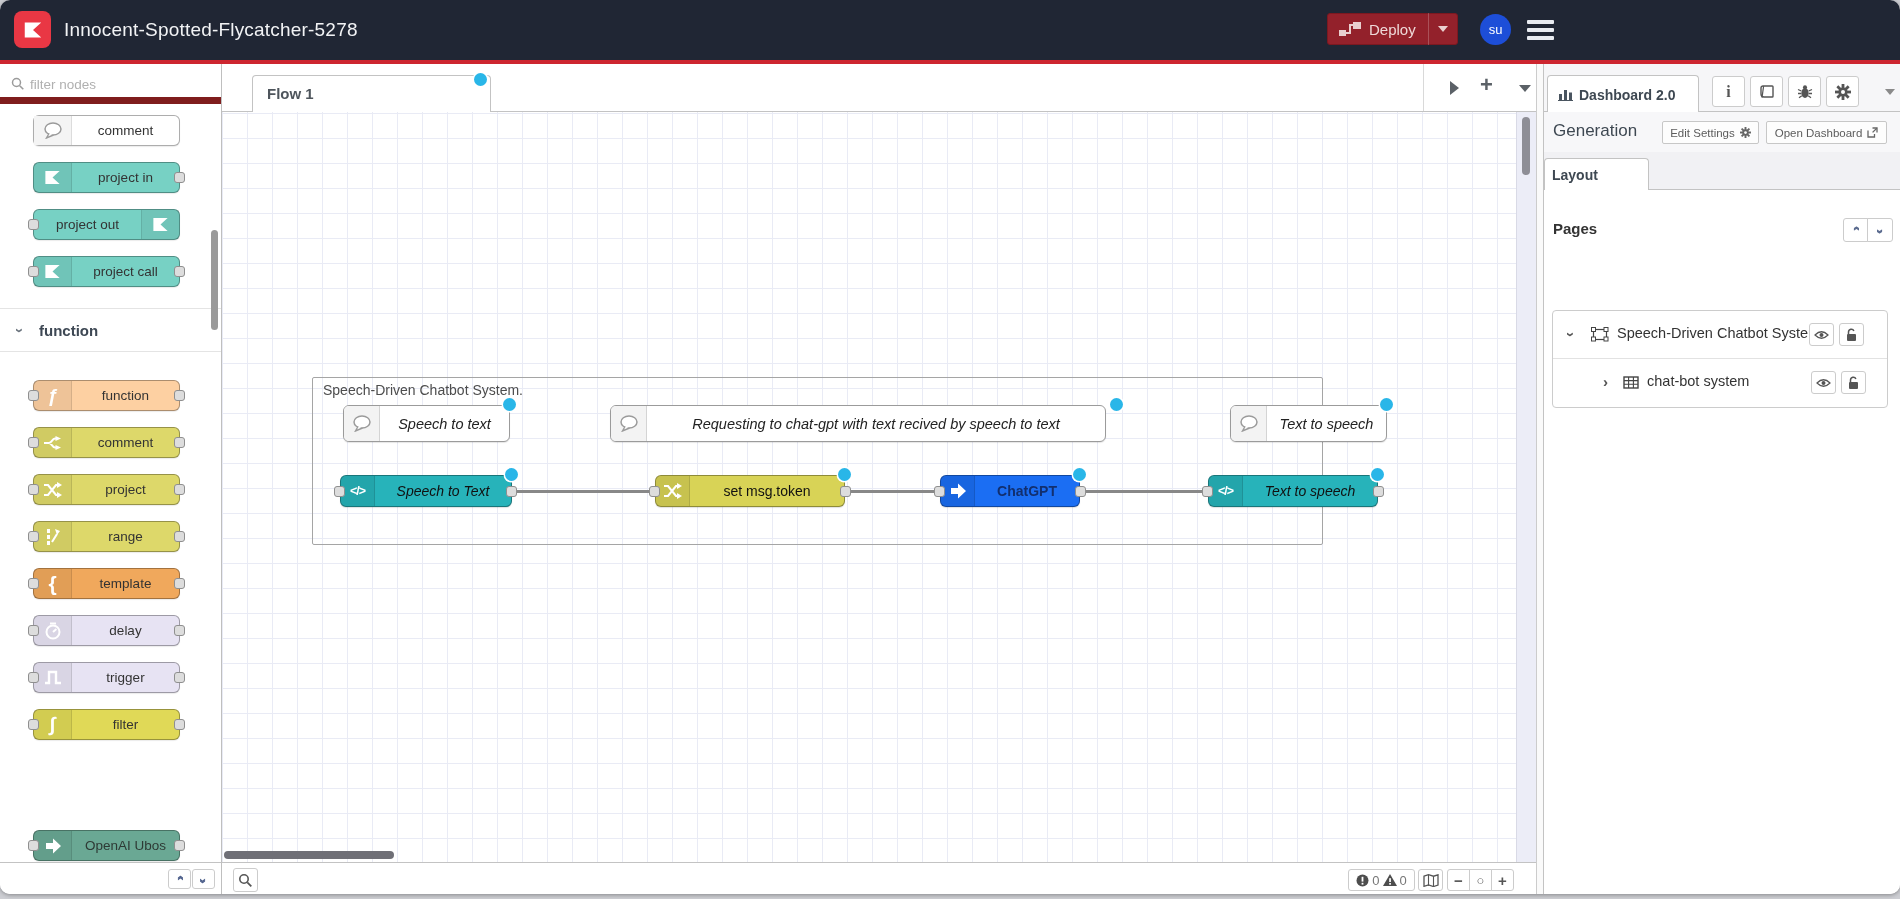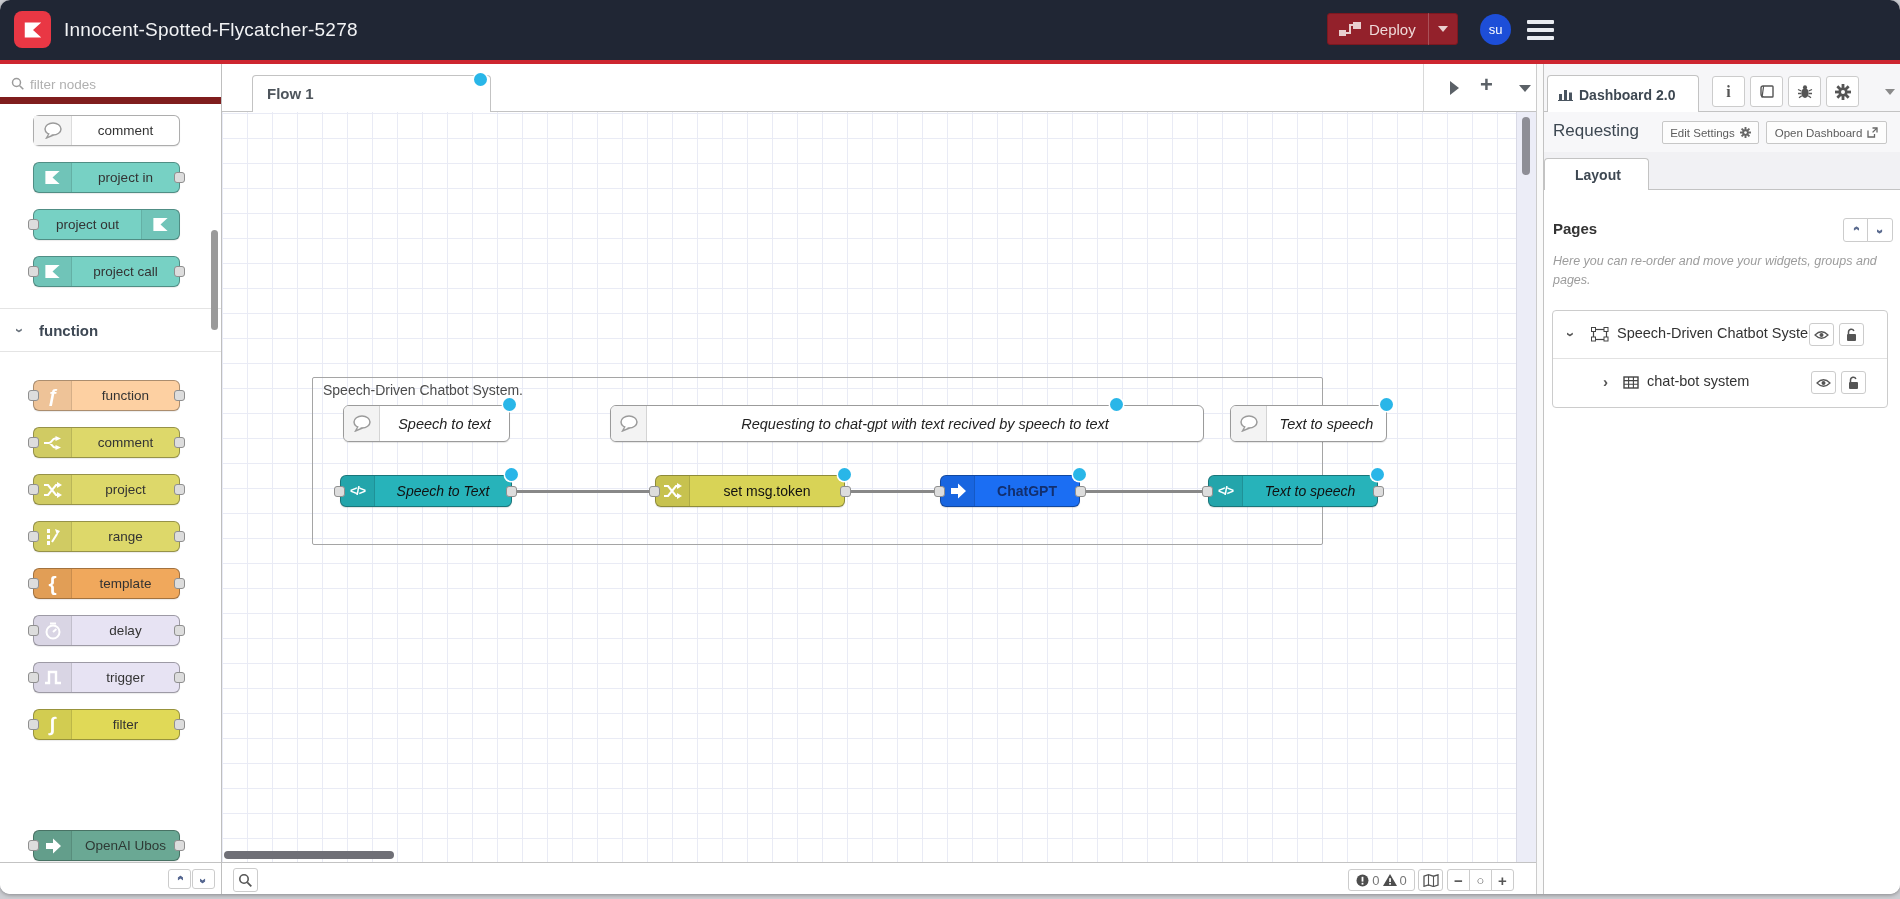--- a/index.html
+++ b/index.html
@@ -79,21 +79,21 @@
 
 .gutter{position:absolute;left:1536px;top:64px;width:8px;height:830px;background:#fafafa;border-left:1px solid #cccccc;border-right:1px solid #c3c3c3;cursor:col-resize}
 .sidebar{position:absolute;left:1544px;top:64px;width:356px;height:661px;background:#bef264}
 .stabstrip{position:absolute;left:0;top:0;width:356px;height:48px;background:#f6f6f8;border-bottom:1px solid #c3c3c3}
 .stab{position:absolute;left:3px;top:11px;width:152px;height:38px;background:#fff;border:1px solid #c3c3c3;border-bottom:none;border-radius:4px 4px 0 0;display:flex;align-items:center;gap:6px;padding-left:10px;font-size:14px;font-weight:bold;color:#3e4852;cursor:pointer}
 .sbtn{position:absolute;top:12px;width:33px;height:31px}
 .shead{position:absolute;left:0;top:48px;width:356px;height:40px;background:#f7f7f9}
 .shead .htitle{position:absolute;left:9px;top:9px;font-size:17px;color:#3e4852}
 .smallbtn{position:absolute;height:23px;border:1px solid #c7c7c7;border-radius:2px;background:#fdfdfd;color:#5c5c5c;font-size:11.5px;display:flex;align-items:center;justify-content:center;gap:5px;cursor:pointer}
 .stabstrip2{position:absolute;left:0;top:88px;width:356px;height:38px;background:#f1f1f4;border-bottom:1px solid #c3c3c3}
-.ltab{position:absolute;left:0;top:6px;width:105px;height:33px;background:#fff;border:1px solid #c3c3c3;border-bottom:none;border-radius:4px 4px 0 0;display:flex;align-items:center;padding-left:30px;font-size:14px;font-weight:bold;color:#3e4852;cursor:pointer}
+.ltab{position:absolute;left:0;top:6px;width:105px;height:33px;background:#fff;border:1px solid #c3c3c3;border-bottom:none;border-radius:4px 4px 0 0;display:flex;align-items:center;padding-left:7px;font-size:14px;font-weight:bold;color:#3e4852;cursor:pointer}
 .scontent{position:absolute;left:0;top:126px;width:356px;height:704px;background:#fff}
 .pagehead{position:absolute;left:9px;top:30px;font-size:15px;font-weight:bold;color:#333}
 .pairbtn{position:absolute;top:28px;width:26px;height:24px}
 .helptext{position:absolute;left:9px;top:62px;width:336px;font-size:12.5px;font-style:italic;color:#9c9c9c;line-height:19px}
 .tree{position:absolute;left:8px;top:120px;width:336px;height:98px;border:1px solid #ccc;border-radius:4px;background:#fff}
 .trow{position:relative;height:48px}
 .trow.b{border-bottom:1px solid #e2e2e2}
 .tlbl{position:absolute;top:14px;font-size:14.5px;color:#333;white-space:nowrap;overflow:hidden}
 .rowbtn{position:absolute;top:12px;width:25px;height:23px}
 .scaret{position:absolute;top:25px;width:0;height:0;border-left:5px solid transparent;border-right:5px solid transparent;border-top:6px solid #8a8a8a;cursor:pointer}
@@ -326,21 +326,21 @@
 
     <div class="cnode" style="left:121px;width:167px">
       <div class="cicon">
         <svg width="20" height="17" viewBox="0 0 20 17">
               <ellipse cx="10" cy="7" rx="8" ry="6" fill="#fff" stroke="#9b9b9b" stroke-width="1.5"></ellipse>
               <path d="M6 11.5l-2.5 4.5 7-3" fill="#fff" stroke="#9b9b9b" stroke-width="1.4"></path>
             </svg>
       </div>
       <div class="clabel">Speech to text</div>
     </div>
-    <div class="cnode" style="left:388px;width:594px">
+    <div class="cnode" style="left:388px;width:496px">
       <div class="cicon">
         <svg width="20" height="17" viewBox="0 0 20 17">
               <ellipse cx="10" cy="7" rx="8" ry="6" fill="#fff" stroke="#9b9b9b" stroke-width="1.5"></ellipse>
               <path d="M6 11.5l-2.5 4.5 7-3" fill="#fff" stroke="#9b9b9b" stroke-width="1.4"></path>
             </svg>
       </div>
       <div class="clabel">Requesting to chat-gpt with text recived by speech to text</div>
     </div>
     <div class="cnode" style="left:1008px;width:157px">
       <div class="cicon">
@@ -497,21 +497,21 @@
                 <rect x="6.6" y="0" width="2.8" height="16" transform="rotate(-45 8 8)"></rect>
                 <circle cx="8" cy="8" r="4.6"></circle>
               </g>
               <circle cx="8" cy="8" r="2" fill="#fff"></circle>
             </svg>
       </div>
       <span class="scaret" style="left:341px"></span>
     </div>
 
     <div class="shead">
-      <span class="htitle">Requesting</span>
+      <span class="htitle">Generation</span>
       <div class="smallbtn" style="left:118px;top:9px;width:97px">
         <span>Edit Settings</span>
         <svg width="11" height="11" viewBox="0 0 16 16">
               <g fill="#666">
                 <rect x="6.6" y="0" width="2.8" height="16"></rect>
                 <rect x="0" y="6.6" width="16" height="2.8"></rect>
                 <rect x="6.6" y="0" width="2.8" height="16" transform="rotate(45 8 8)"></rect>
                 <rect x="6.6" y="0" width="2.8" height="16" transform="rotate(-45 8 8)"></rect>
                 <circle cx="8" cy="8" r="4.6"></circle>
               </g>
@@ -535,21 +535,20 @@
     </div>
 
     <div class="scontent">
       <span class="pagehead">Pages</span>
       <div class="btn pairbtn" style="left:299px;border-radius:3px 0 0 3px">
         <span class="chev rotm90" style="color:#5b6b8f;letter-spacing:-3px;font-size:12px">››</span>
       </div>
       <div class="btn pairbtn" style="left:324px;border-radius:0 3px 3px 0;margin-left:-1px">
         <span class="chev rot90" style="color:#5b6b8f;letter-spacing:-3px;font-size:12px">››</span>
       </div>
-      <div class="helptext">Here you can re-order and move your widgets, groups and pages.</div>
 
       <div class="tree">
         <div class="trow b">
           <span class="chev rot90" style="position:absolute;left:16px;top:16px;color:#555">›</span>
           <span style="position:absolute;left:38px;top:16px">
             <svg width="18" height="15">
                   <rect x="2.5" y="2.5" width="13" height="10" fill="none" stroke="#444" stroke-width="1.2"></rect>
                   <rect x="0.5" y="0.5" width="4" height="4" fill="#fff" stroke="#444"></rect>
                   <rect x="13" y="0.5" width="4" height="4" fill="#fff" stroke="#444"></rect>
                   <rect x="0.5" y="10" width="4" height="4" fill="#fff" stroke="#444"></rect>

